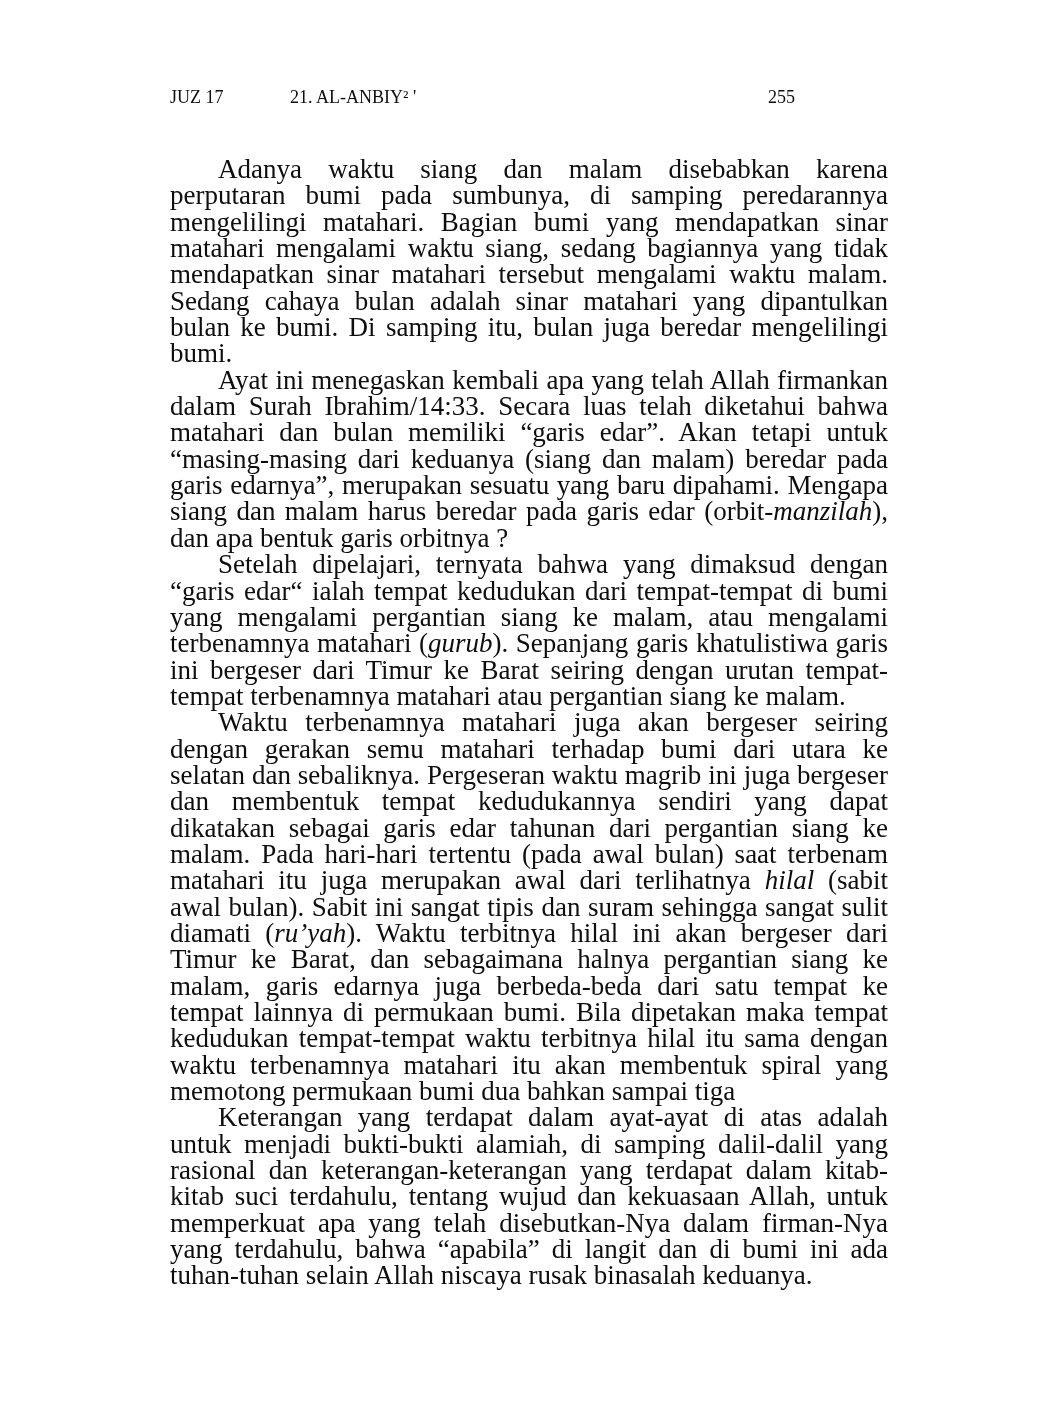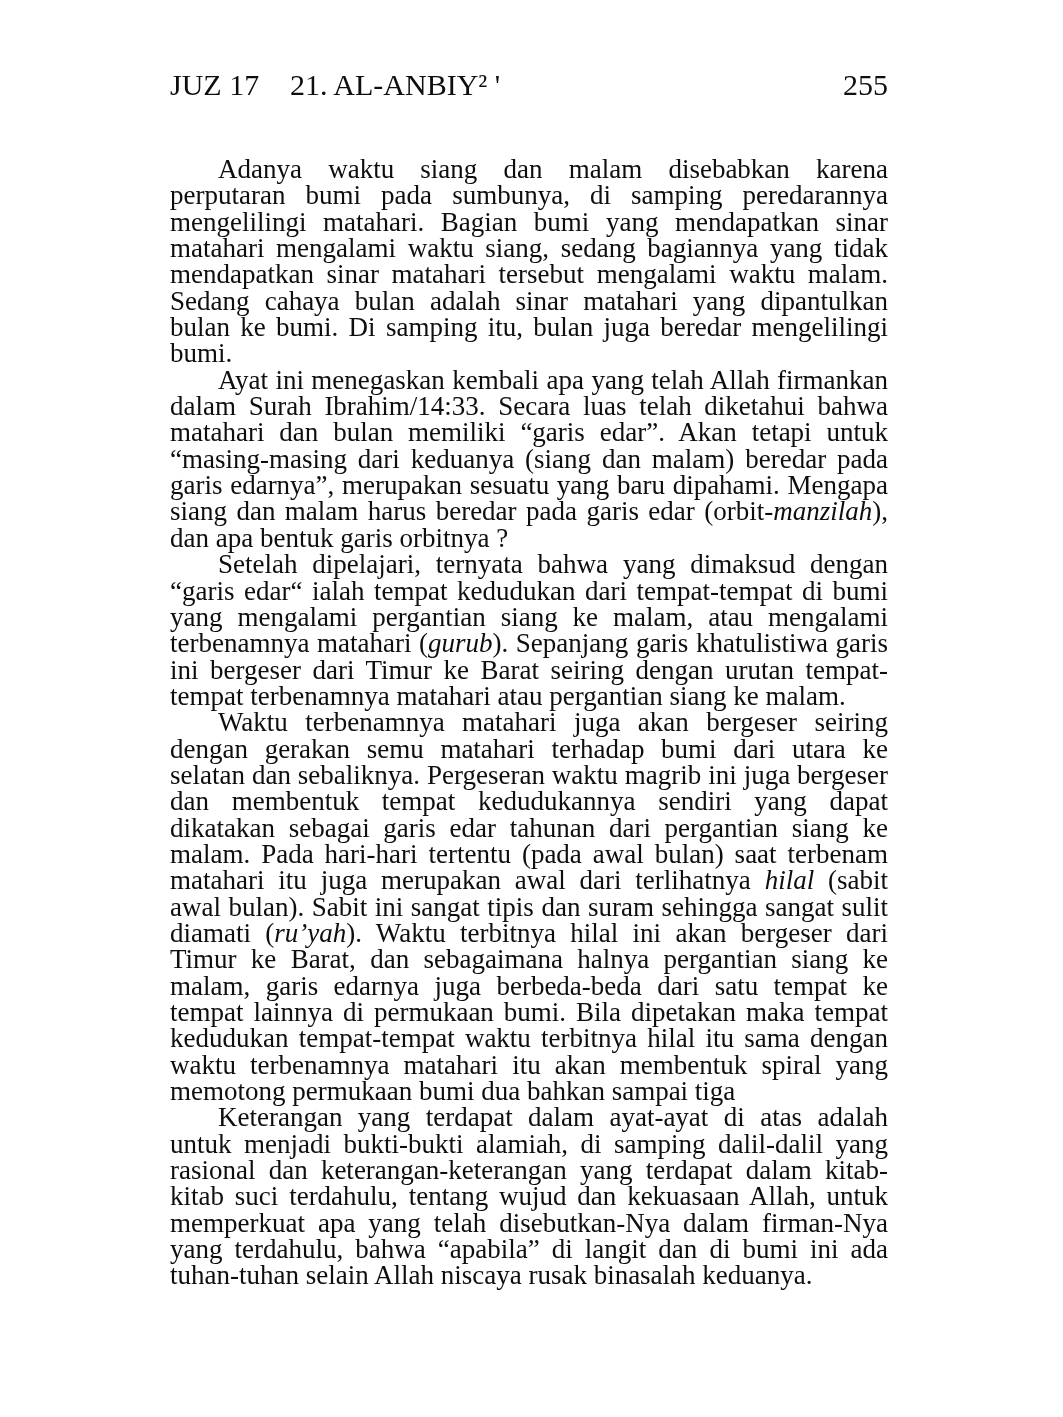--- a/index.html
+++ b/index.html
@@ -11,33 +11,33 @@
     position: relative;
     width: 1063px;
     height: 1417px;
     background: #ffffff;
     color: #0e0e0e;
     font-family: "Liberation Serif", "DejaVu Serif", serif;
     overflow: hidden;
   }
   .page-header {
     position: absolute;
-    top: 72px;
+    top: 84px;
     left: 170px;
     width: 718px;
     display: flex;
     justify-content: space-between;
     align-items: baseline;
-    font-size: 30px;
+    font-size: 18px;
     line-height: 26px;
     white-space: nowrap;
   }
   .page-header .hdr-left   { text-align: left;   min-width: 120px; }
   .page-header .hdr-center { text-align: left; flex: 1; }
-  .page-header .hdr-right  { text-align: right;  min-width: 120px; }
+  .page-header .hdr-right  { text-align: left;  min-width: 120px; }
   .doc-body {
     position: absolute;
     top: 156px;
     left: 170px;
     width: 718px;
     font-size: 27px;
     line-height: 26.35px;
     text-align: justify;
   }
   .doc-body p {

